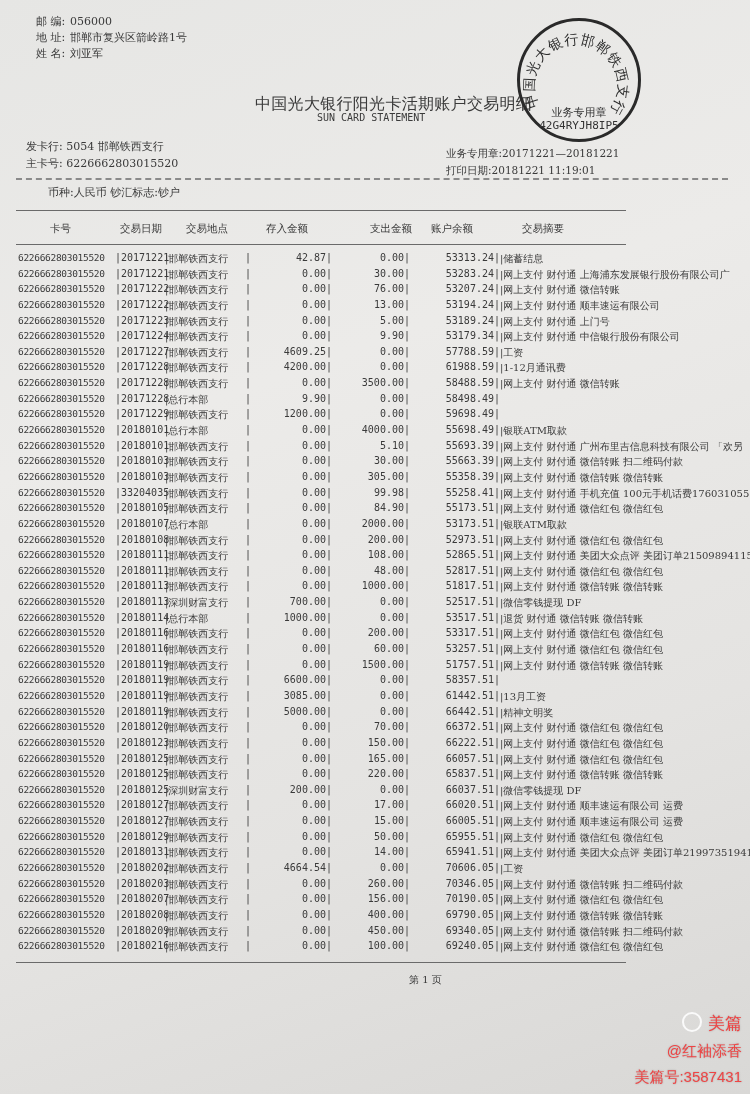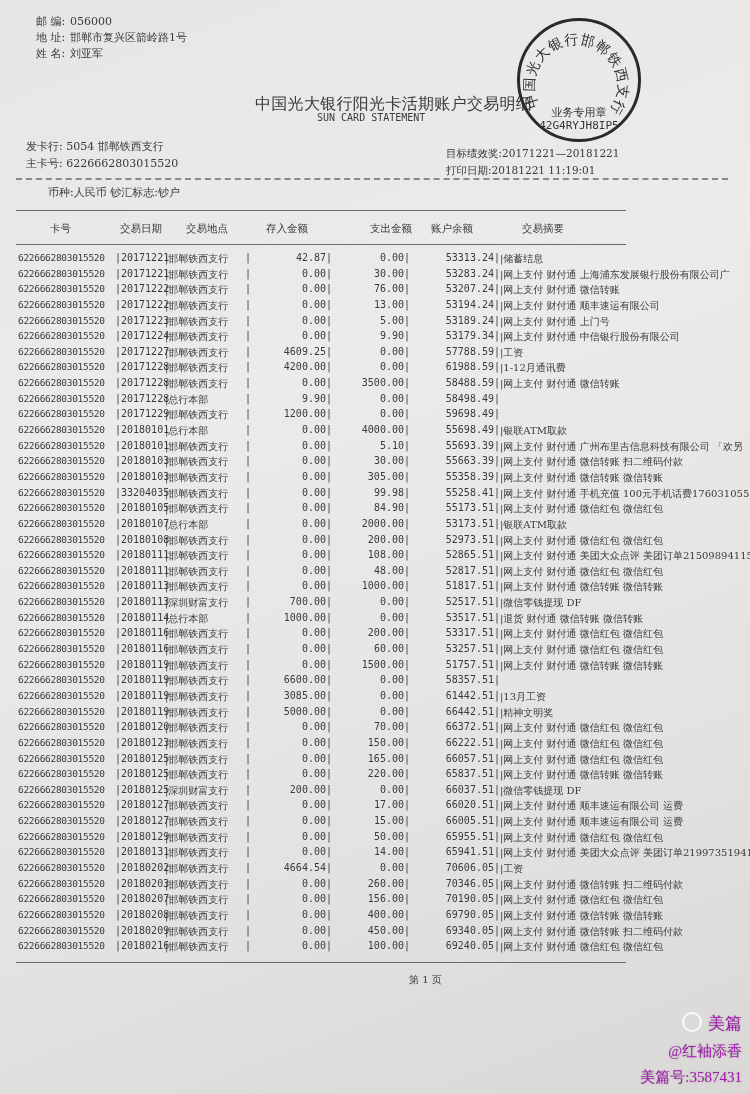--- a/index.html
+++ b/index.html
@@ -35,21 +35,21 @@
     .tr span { position: absolute; top: 0; }
     .c-card { left: 18px; font-size: 9.5px; letter-spacing: -0.3px; }
     .c-date { left: 115px; }
     .c-loc { left: 165px; font-family: "DejaVu Serif", serif; font-size: 10px; }
     .c-sep { left: 245px; }
     .c-in { left: 252px; width: 80px; text-align: right; }
     .c-out { left: 330px; width: 80px; text-align: right; }
     .c-bal { left: 420px; width: 80px; text-align: right; }
     .c-desc { left: 500px; font-family: "DejaVu Serif", serif; font-size: 10px; width: 250px; overflow: hidden; }
     .pg { position: absolute; left: 409px; top: 973px; font-size: 10px; }
-    .wm { position: absolute; right: 8px; color: #a21caf; font-family: Liberation Serif, serif; text-shadow: 0 0 2px rgba(0,0,0,0.25); }
+    .wm { position: absolute; right: 8px; color: #ef4444; font-family: Liberation Sans, sans-serif; text-shadow: 0 0 2px rgba(0,0,0,0.25); }
     .wm1 { top: 1012px; font-size: 17px; }
     .wm2 { top: 1042px; font-size: 15px; }
     .wm3 { top: 1068px; font-size: 15px; }
     .logo-icon { display: inline-block; width: 16px; height: 16px; border: 2px solid #fafafa; border-radius: 50%; vertical-align: -3px; margin-right: 6px; }
   </style>
 </head>
 <body>
 
 <div class="page">
 
@@ -83,21 +83,21 @@
     <div class="inner1">业务专用章</div>
     <div class="inner2">42G4RYJH8IP5</div>
   </div>
 
   <div class="issuer">
     <div><span>发卡行:</span> <span>5054 邯郸铁西支行</span></div>
     <div><span>主卡号:</span> <span>6226662803015520</span></div>
   </div>
 
   <div class="dates">
-    <div><span>目标绩效奖:</span><span>20171221—20181221</span></div>
+    <div><span>业务专用章:</span><span>20171221—20181221</span></div>
     <div><span>打印日期:</span><span>20181221   11:19:01</span></div>
   </div>
 
   <div class="dash1"></div>
 
   <div class="currency">币种:人民币   钞汇标志:钞户</div>
 
   <div class="rule" style="top:210px;"></div>
 
   <div class="hdr">

